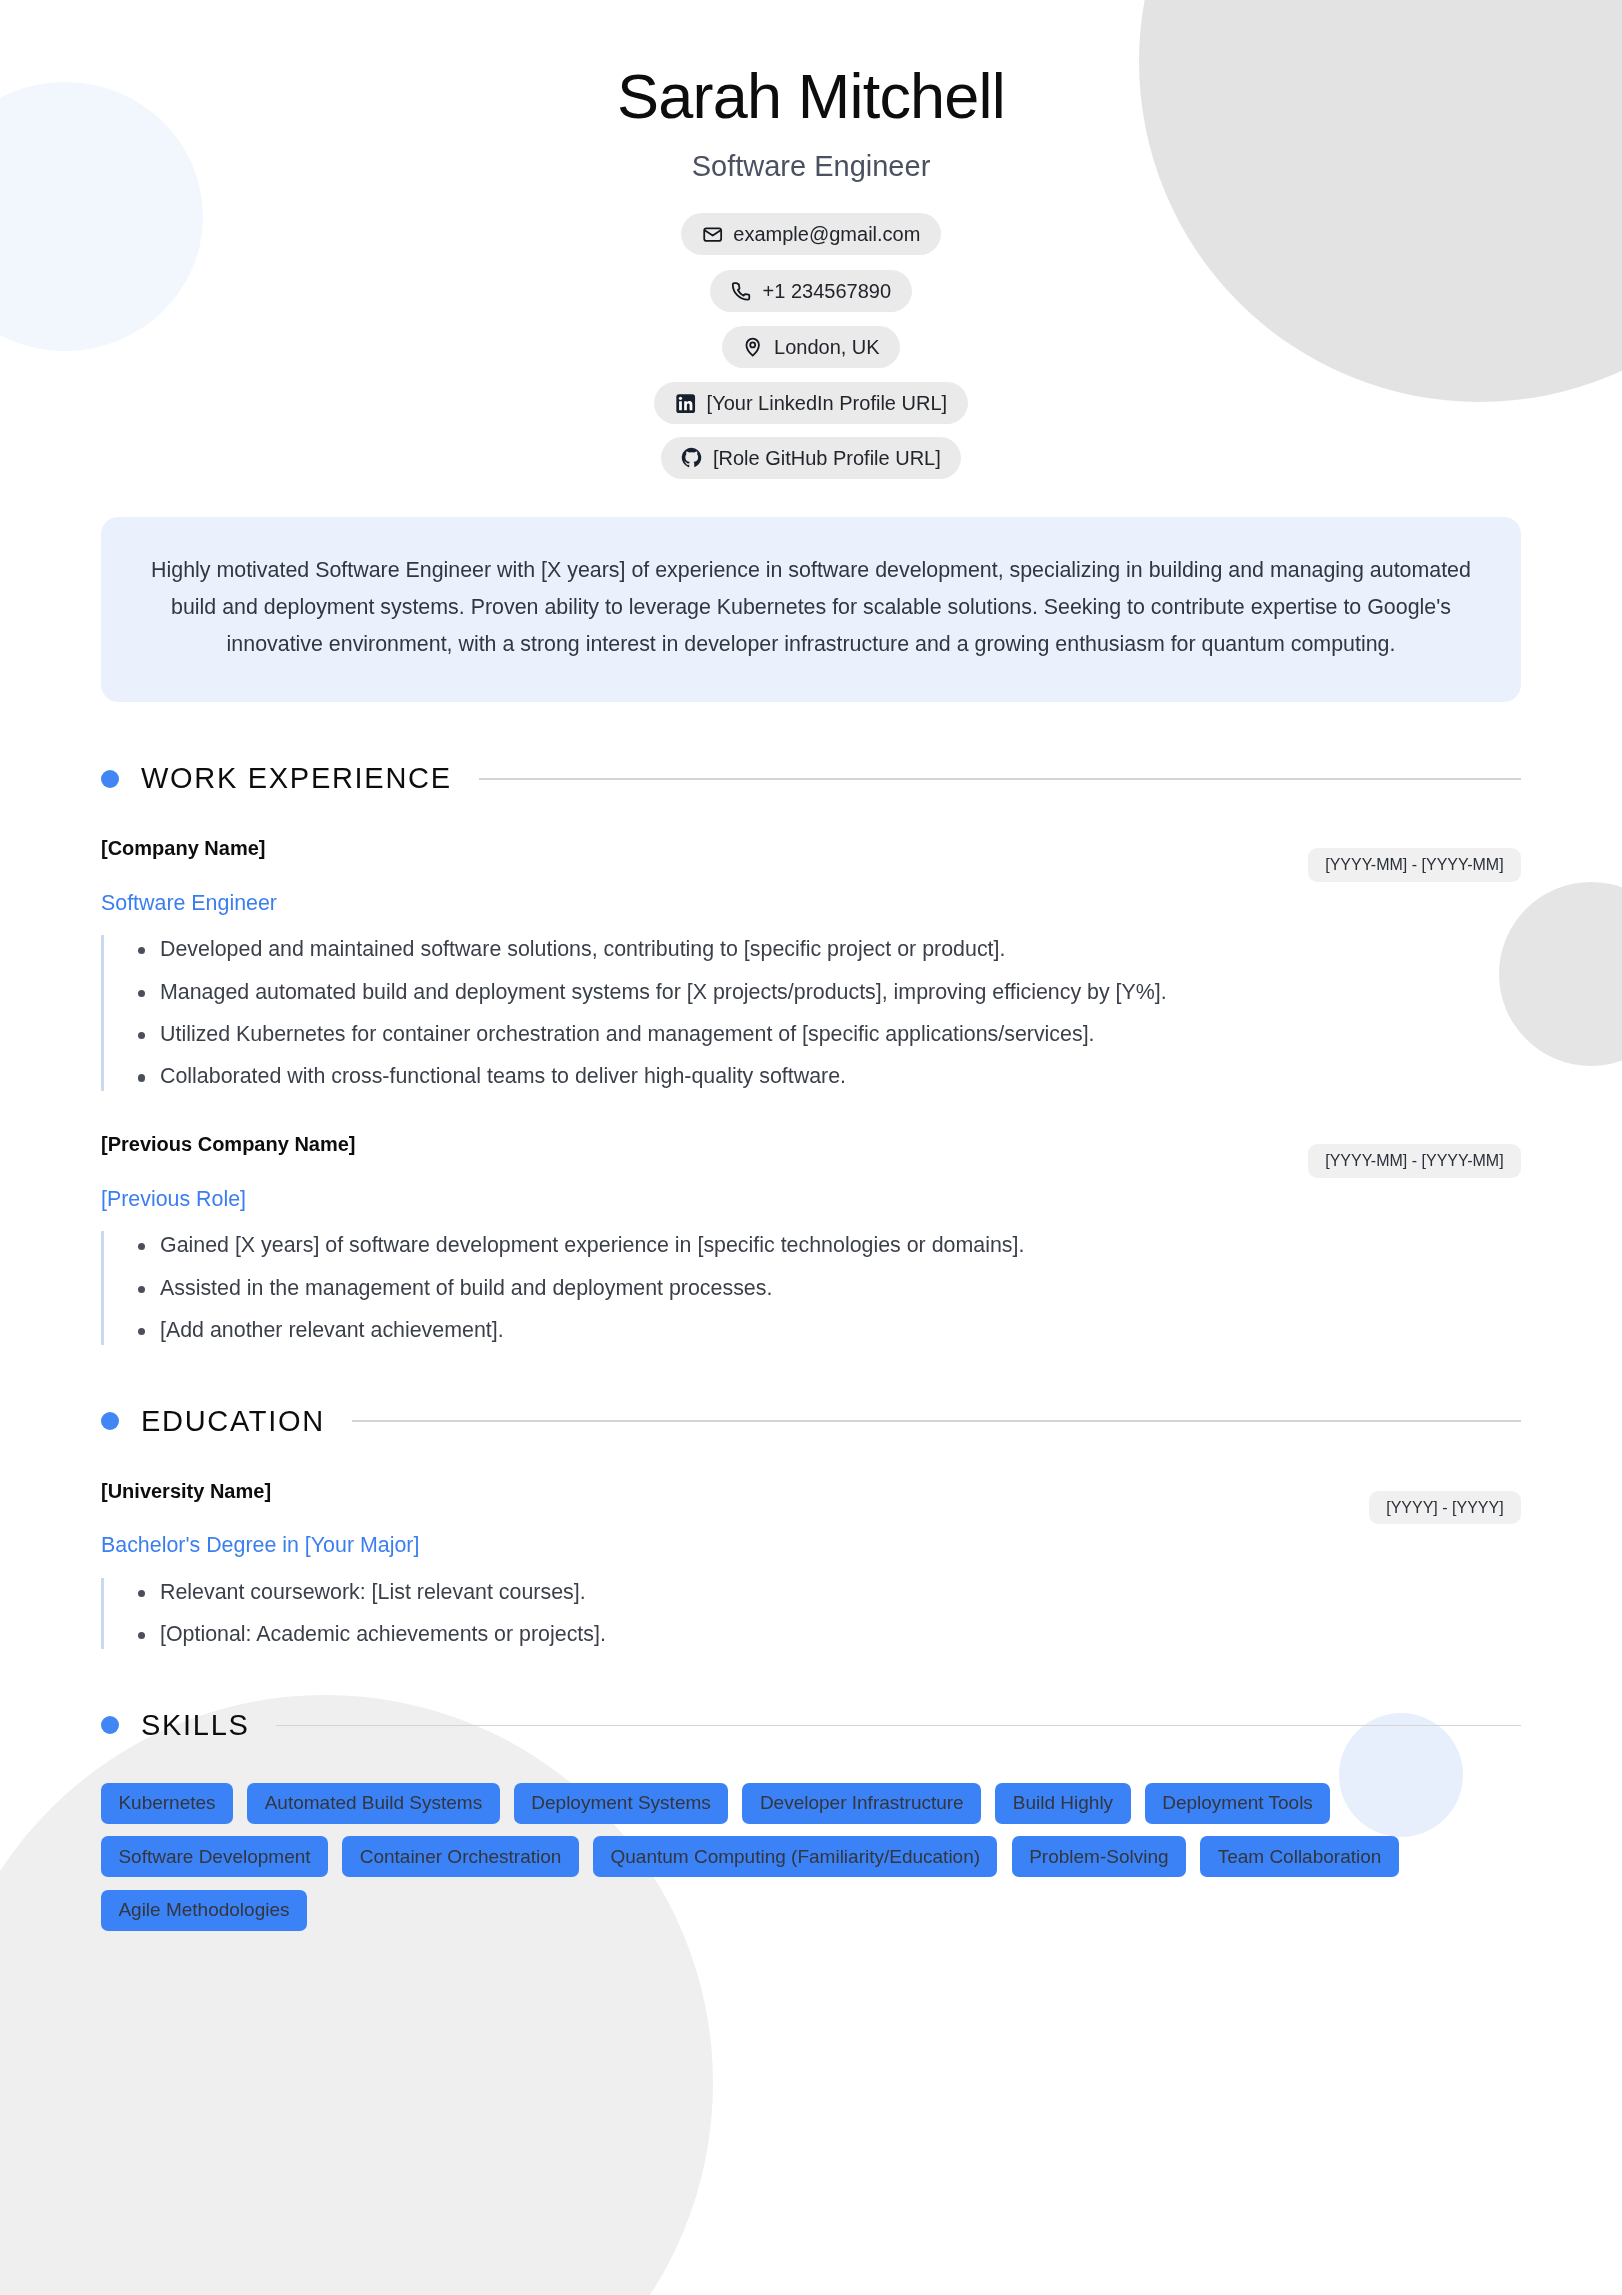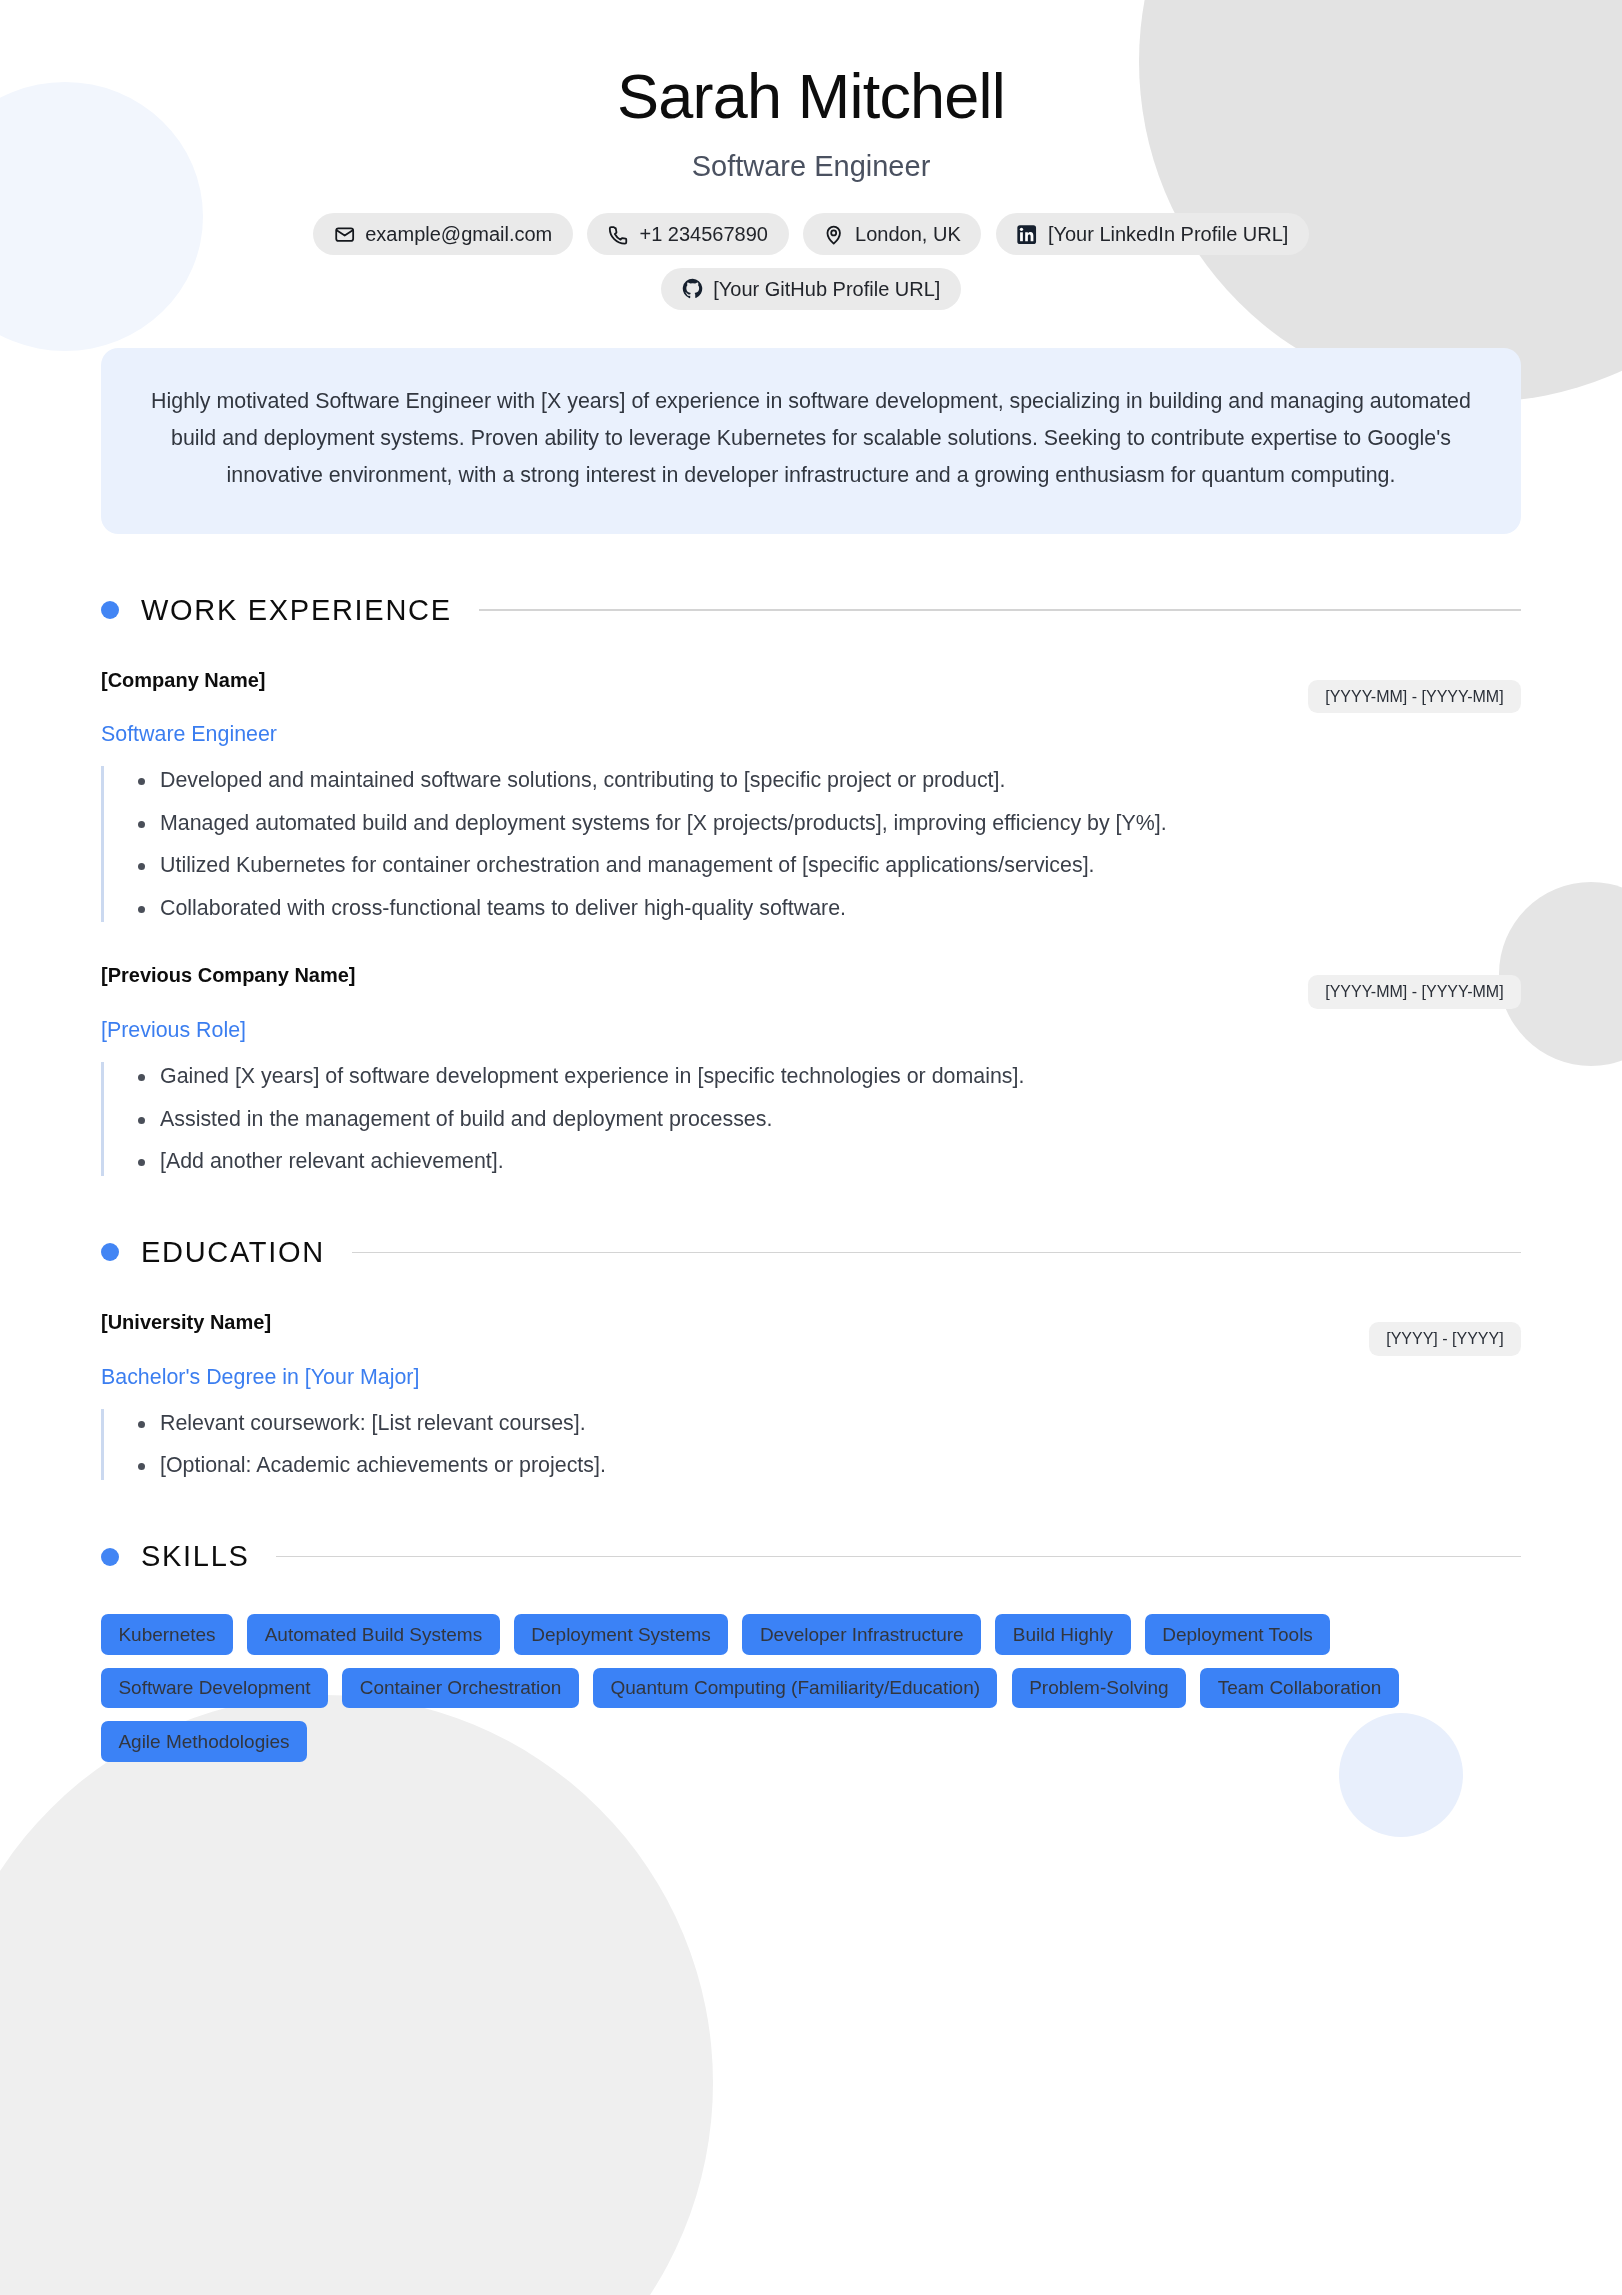--- a/index.html
+++ b/index.html
@@ -56,20 +56,21 @@
 
   .contact-rows { margin-top: 30px; }
 
   .contact-row {
     display: flex;
     justify-content: center;
     align-items: center;
     gap: 14.3px;
     flex-wrap: nowrap;
     margin-bottom: 12.7px;
+    flex-direction: column;
   }
 
   .chip {
     display: inline-flex;
     align-items: center;
     gap: 10.3px;
     background: #eaeaea;
     border-radius: 791px;
     padding: 10.3px 20.6px;
     font-size: 20px;
@@ -261,21 +262,21 @@
 
         </div>
 
         <div class="contact-row">
           <div class="chip">
             <span class="ic">
               <svg width="21.4" height="21.4" viewBox="0 0 24 24" fill="#16202e">
                 <path d="M12 .8A11.2 11.2 0 0 0 8.45 22.6c.56.1.77-.25.77-.54v-2.1c-3.12.68-3.78-1.5-3.78-1.5-.51-1.3-1.25-1.65-1.25-1.65-1.02-.7.08-.68.08-.68 1.13.08 1.72 1.16 1.72 1.16 1 1.72 2.63 1.22 3.27.93.1-.73.39-1.23.71-1.51-2.49-.28-5.11-1.25-5.11-5.56 0-1.23.44-2.23 1.16-3.02-.12-.28-.5-1.43.11-2.98 0 0 .95-.3 3.1 1.15a10.7 10.7 0 0 1 5.64 0c2.15-1.45 3.1-1.15 3.1-1.15.61 1.55.23 2.7.11 2.98.72.79 1.15 1.79 1.15 3.02 0 4.32-2.62 5.27-5.12 5.55.4.35.76 1.03.76 2.08v3.08c0 .3.2.65.78.54A11.2 11.2 0 0 0 12 .8z"></path>
               </svg>
             </span>
-            <span>[Your GitHub Profile URL]</span>
+            <span>[Role GitHub Profile URL]</span>
           </div>
         </div>
       </div>
     </div>
 
     <div class="summary">
       <p>Highly motivated Software Engineer with [X years] of experience in software development, specializing in building and managing automated build and deployment systems. Proven ability to leverage Kubernetes for scalable solutions. Seeking to contribute expertise to Google's innovative environment, with a strong interest in developer infrastructure and a growing enthusiasm for quantum computing.</p>
     </div>
 
     <div class="section">

